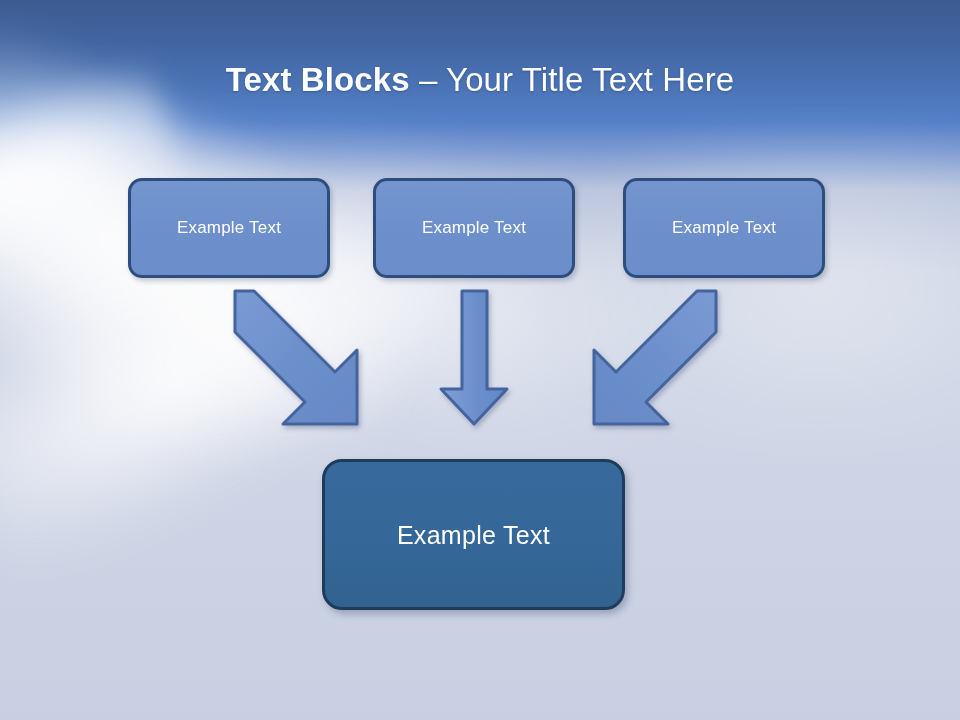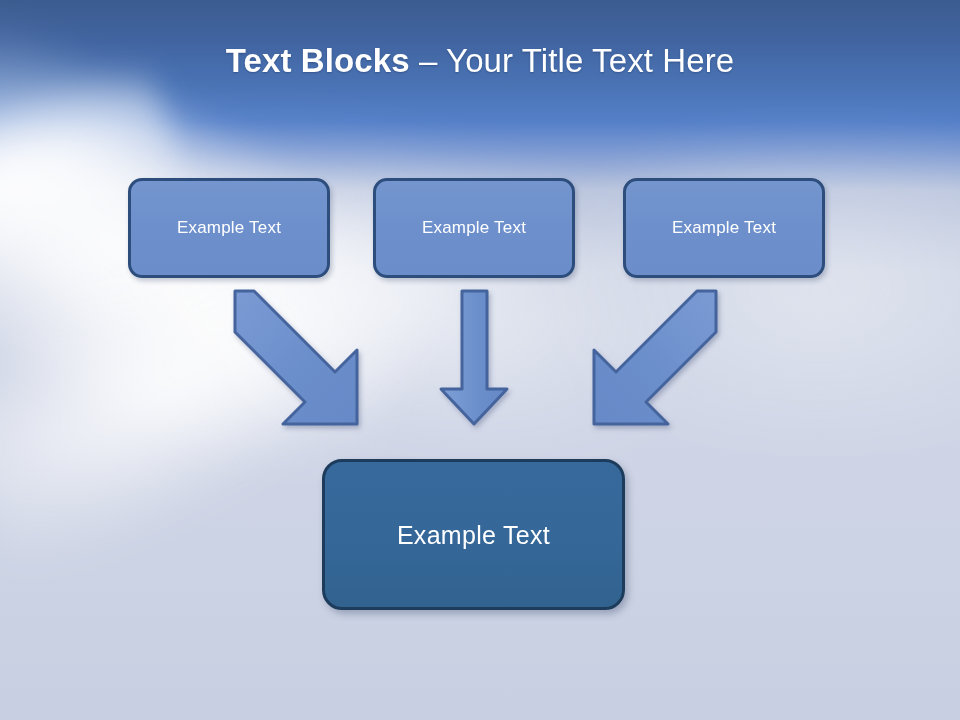--- a/index.html
+++ b/index.html
@@ -108,21 +108,21 @@
         rgba(255,255,255,0.16) 48%,
         rgba(255,255,255,0) 80%);
     filter: blur(26px);
   }
 
   
 
   .title {
     position: absolute;
     left: 0;
-    top: 40px;
+    top: 59px;
     width: 960px;
     text-align: center;
     color: #ffffff;
     font-size: 33px;
     line-height: 42px;
     letter-spacing: 0.1px;
     white-space: nowrap;
     text-shadow: 0 1px 2px rgba(20,40,80,0.35);
   }
   .title .strong { font-weight: 700; }

